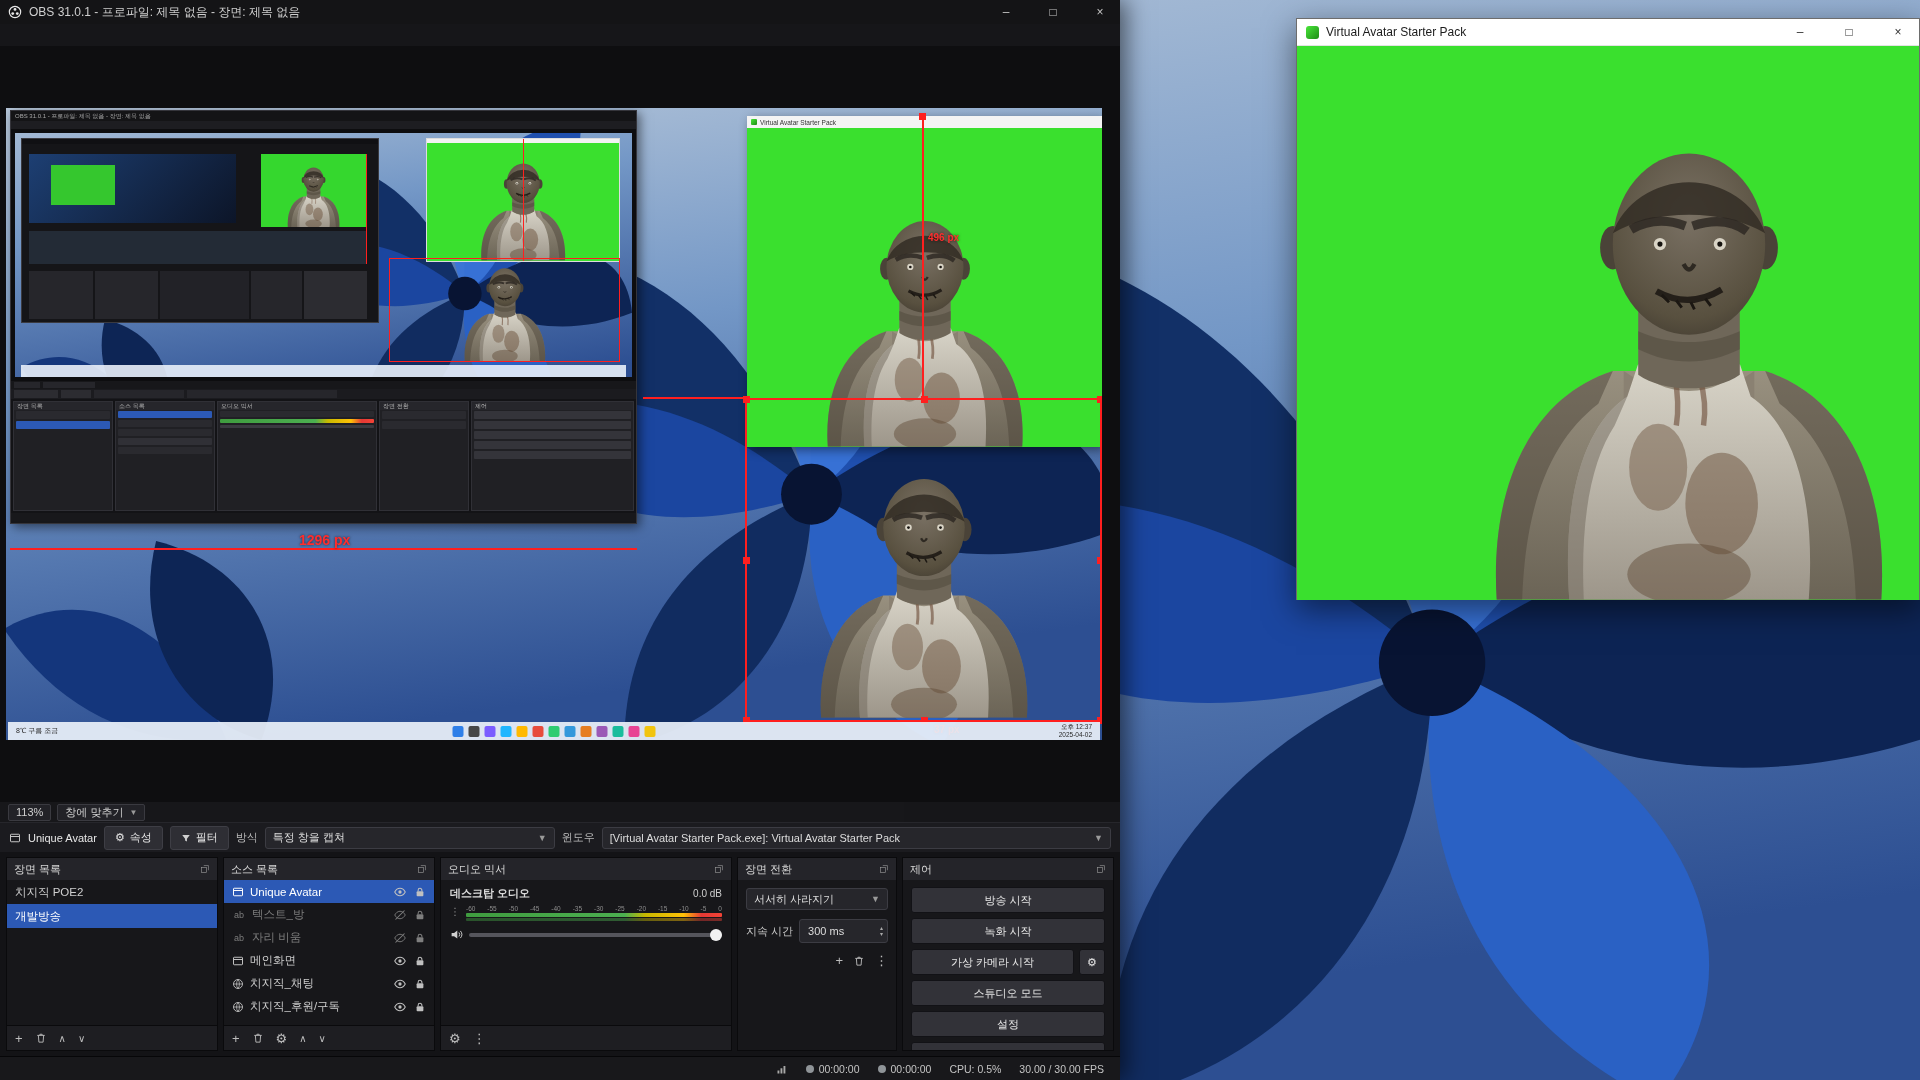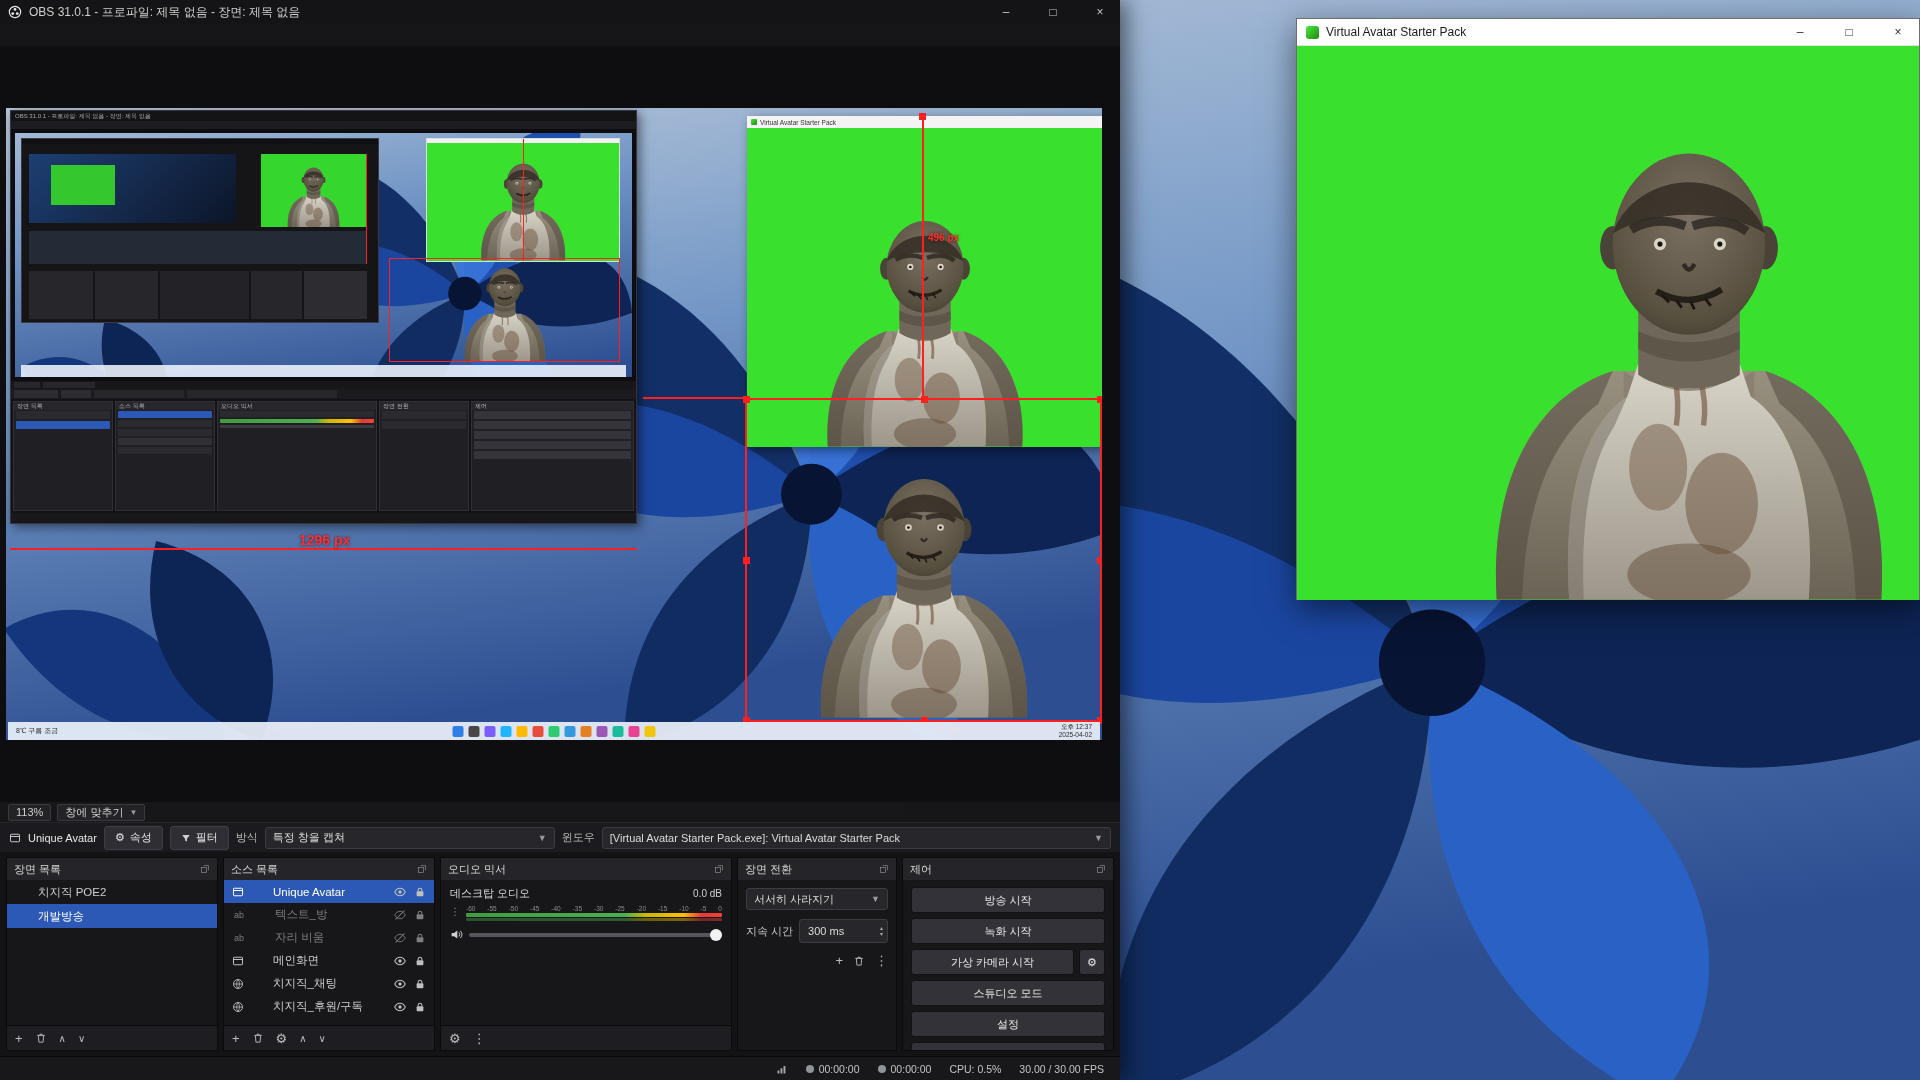--- a/index.html
+++ b/index.html
@@ -55,21 +55,21 @@
   .ddl .cv{font-size:9px;color:#9a9a9a;margin-left:6px;}
 
   
   .docks{position:absolute;left:0;top:852px;width:1120px;height:204px;background:#131316;display:flex;gap:5px;padding:5px 6px;box-sizing:border-box;}
   .dock{display:flex;flex-direction:column;background:#1e1e22;border:1px solid #0a0a0c;box-sizing:border-box;}
   .dh{height:22px;display:flex;align-items:center;justify-content:space-between;padding:0 7px;font-size:11px;color:#d6d6d6;background:#242429;}
   .db{flex:1;background:#17171a;overflow:hidden;position:relative;}
   .df{height:24px;background:#1e1e22;border-top:1px solid #0a0a0c;display:flex;align-items:center;gap:12px;padding:0 8px;color:#bdbdbd;font-size:13px;}
   .li{height:24px;display:flex;align-items:center;padding:0 8px;font-size:11.5px;color:#cfcfcf;gap:6px;}
   .li.selz{background:#2c59b5;color:#fff;}
-  .li .grow{flex:1;overflow:hidden;white-space:nowrap;margin-left:23px;}
+  .li .grow{flex:1;overflow:hidden;white-space:nowrap;}
   .li.dim .grow,.li.dim .sic{color:#7e7e7e;}
   .sic{width:14px;text-align:center;color:#c4c4c4;font-size:9px;flex:none;}
   .ric{display:flex;gap:8px;color:#c0c0c0;}
   svg.ic{width:12px;height:12px;fill:none;}
   .meter-scale{display:flex;justify-content:space-between;font-size:6.5px;color:#8d8d8d;margin:4px 0 1px;}
   .meterbar{height:4px;border-radius:1px;background:linear-gradient(90deg,#3f9c3f 0%,#4caf50 62%,#c8b900 70%,#ffc107 85%,#e53935 92%,#f44336 100%);}
   .meterbar.dim{opacity:.45;margin-top:1px;height:3px;}
   .slider{display:flex;align-items:center;gap:6px;margin-top:7px;}
   .track{flex:1;height:4px;background:#55555c;border-radius:2px;position:relative;}
   .knob{position:absolute;right:0;top:-4px;width:12px;height:12px;border-radius:50%;background:#f2f2f2;}
@@ -542,21 +542,21 @@
 
       <div class="dock" style="width:292px;">
         <div class="dh">
             <span>오디오 믹서</span>
           <svg class="ic" style="width:10px;height:10px;color:#9a9a9a">
               <use href="#i-pop"></use>
             </svg>
           </div>
         <div class="db" style="padding:6px 9px;">
           <div style="display:flex;justify-content:space-between;align-items:center;">
-            <span style="font-size:11px;color:#dadada;">데스크탑 오디오</span>
+            <span style="font-size:11px;color:#dadada;font-weight:bold;">데스크탑 오디오</span>
             <span style="font-size:10px;color:#cfcfcf;">0.0 dB</span>
           </div>
           <div style="display:flex;gap:6px;">
             <span style="color:#8d8d8d;font-size:10px;align-self:center;">⋮</span>
             <div style="flex:1;">
               <div class="meter-scale">
                 <span>-60</span>
                   <span>-55</span>
                   <span>-50</span>
                   <span>-45</span>

